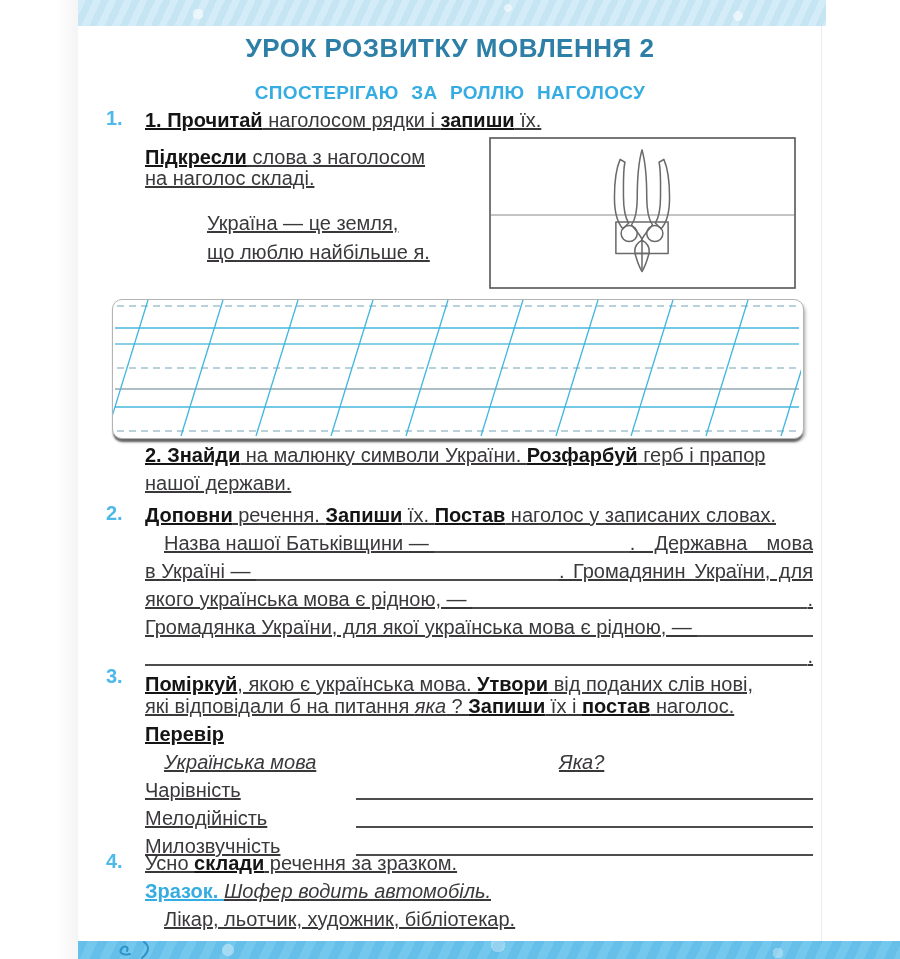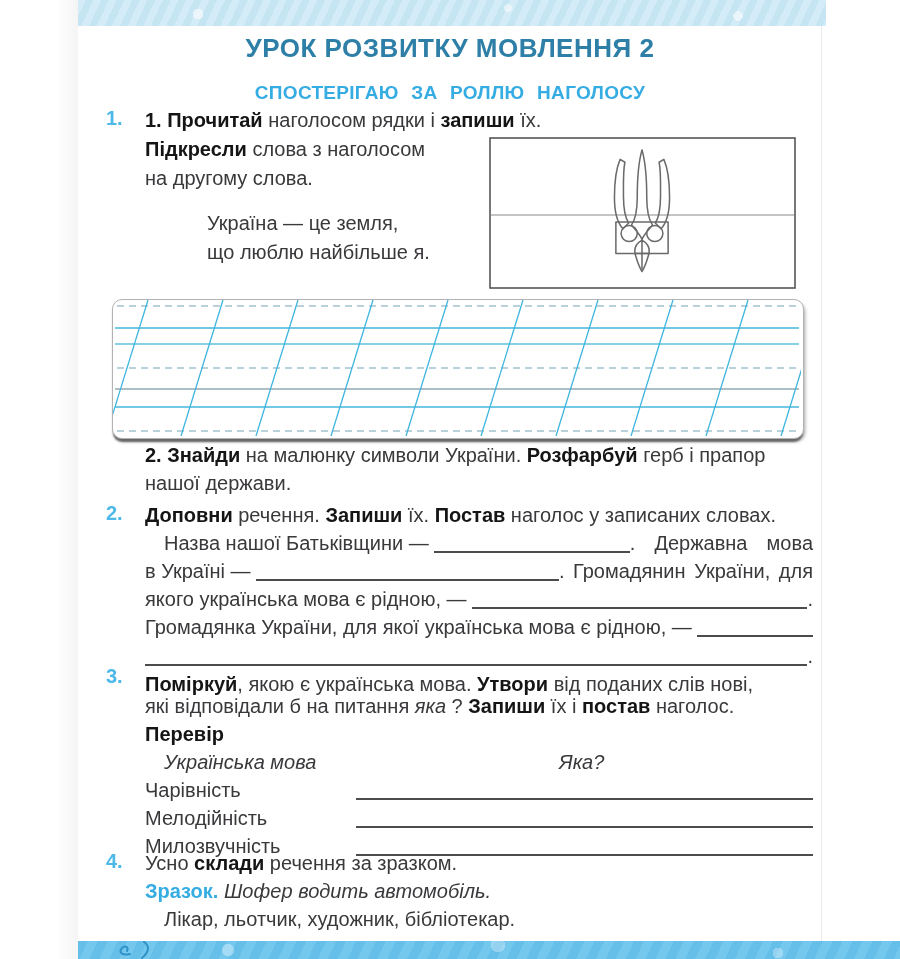--- a/index.html
+++ b/index.html
@@ -29,29 +29,29 @@
   .title{position:absolute;left:78px;top:33px;width:744px;text-align:center;
     font-size:26px;font-weight:700;color:var(--c-title);letter-spacing:.5px;}
   .subtitle{position:absolute;left:78px;top:82px;width:744px;text-align:center;
     font-size:19px;font-weight:700;color:var(--c-subtitle);word-spacing:7px;letter-spacing:.3px;}
 
   .mnum{position:absolute;left:106px;font-size:20px;font-weight:700;color:var(--c-exercise-number);}
   #n1{top:107px}#n2{top:502px}#n3{top:665px}#n4{top:850px}
 
   .line{position:absolute;left:145px;width:668px;display:flex;align-items:baseline;
     font-size:20px;line-height:27px;color:var(--c-text);}
-  .sg{white-space:pre;}
+  .sg{white-space:pre;text-decoration:underline;}
   .sg.b{font-weight:700;color:var(--c-text-bold);}
   .sg.i{font-style:italic;}
   .sg.bc{font-weight:700;color:var(--c-subtitle);}
   .blank{border-bottom:2px solid var(--c-blank-line);align-self:flex-end;
     margin-bottom:4px;height:2px;min-width:30px;}
 
   #ex1l1{top:107px;width:400px}
-  #ex1l2{top:136px}
+  #ex1l2{top:144px}
   #ex1l3{top:165px}
   #poem1{top:210px;left:207px}
   #poem2{top:239px;left:207px}
   #ex1bl1{top:442px}
   #ex1bl2{top:470px}
   #ex2l1{top:502px}
   #ex2l2{top:530px;left:164px;width:649px}
   #ex2l3{top:558px}
   #ex2l4{top:586px}
   #ex2l5{top:614px}
@@ -95,21 +95,21 @@
       <span class="sg b">1. Прочитай</span>
       <span class="sg n"> наголосом рядки і </span>
       <span class="sg b">запиши</span>
       <span class="sg n"> їх.</span>
     </div>
   <div class="line" id="ex1l2">
       <span class="sg b">Підкресли</span>
       <span class="sg n"> слова з наголосом</span>
     </div>
   <div class="line" id="ex1l3">
-      <span class="sg n">на другому слова.</span>
+      <span class="sg n">на наголос складі.</span>
     </div>
   <div class="line" id="poem1">
       <span class="sg n">Україна — це земля,</span>
     </div>
   <div class="line" id="poem2">
       <span class="sg n">що люблю найбільше я.</span>
     </div>
 
   <svg class="flag" viewBox="0 0 307 152">
     <rect x="1" y="1" width="305" height="150" fill="none" stroke="var(--c-flag-outline)" stroke-width="1.6"></rect>

